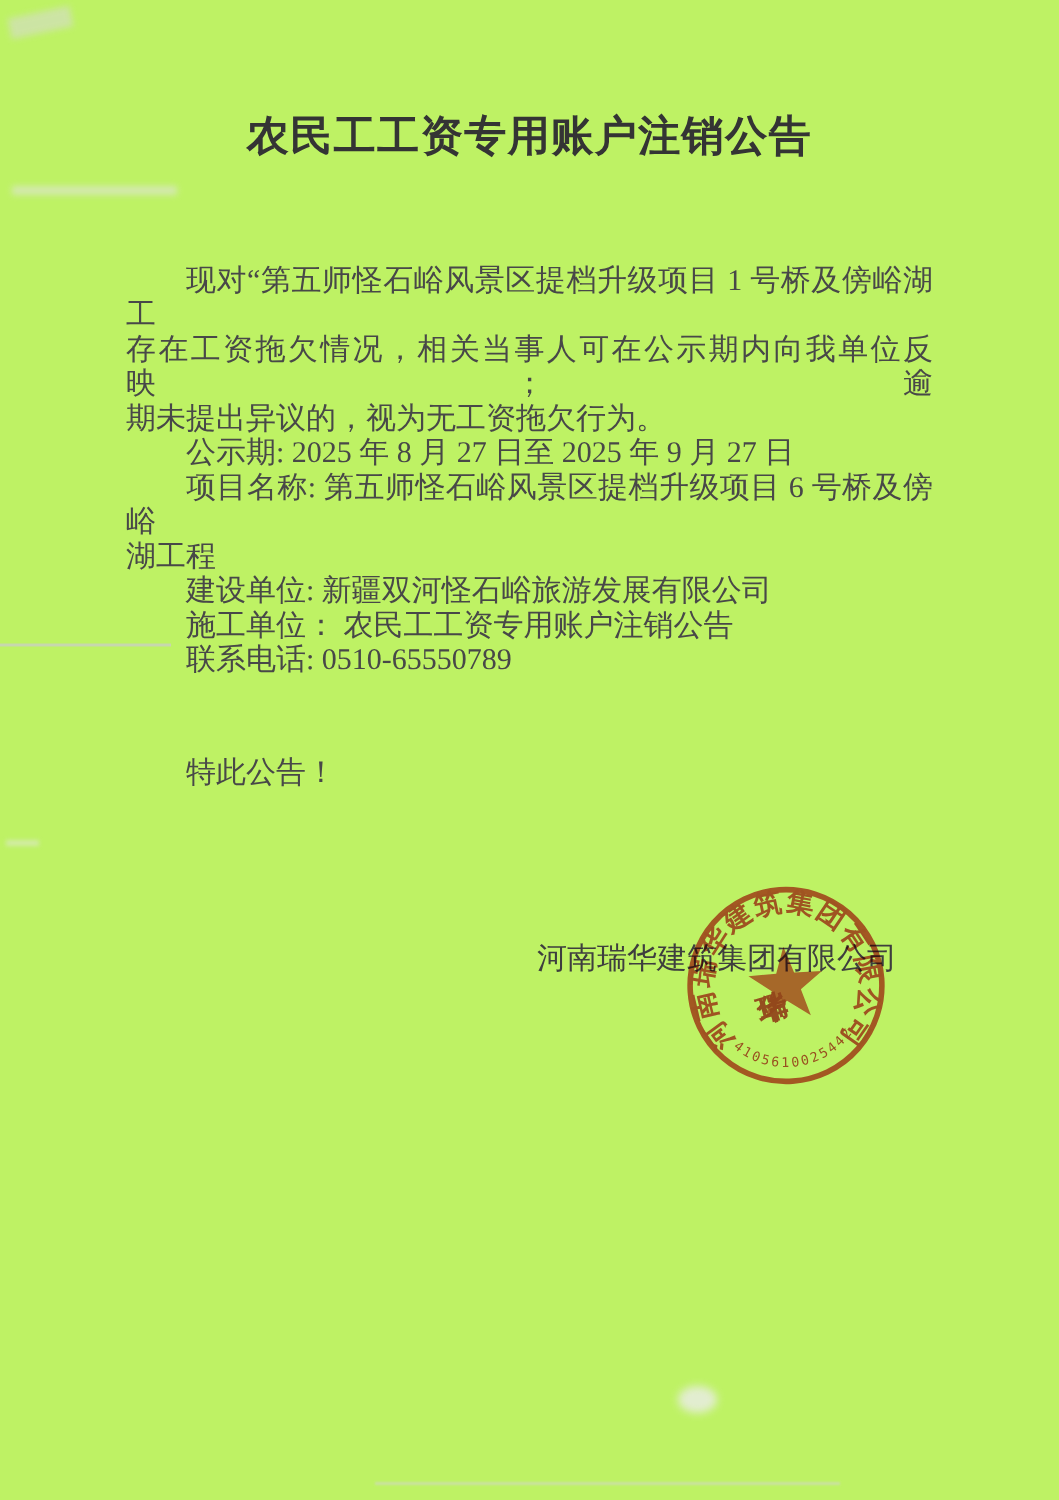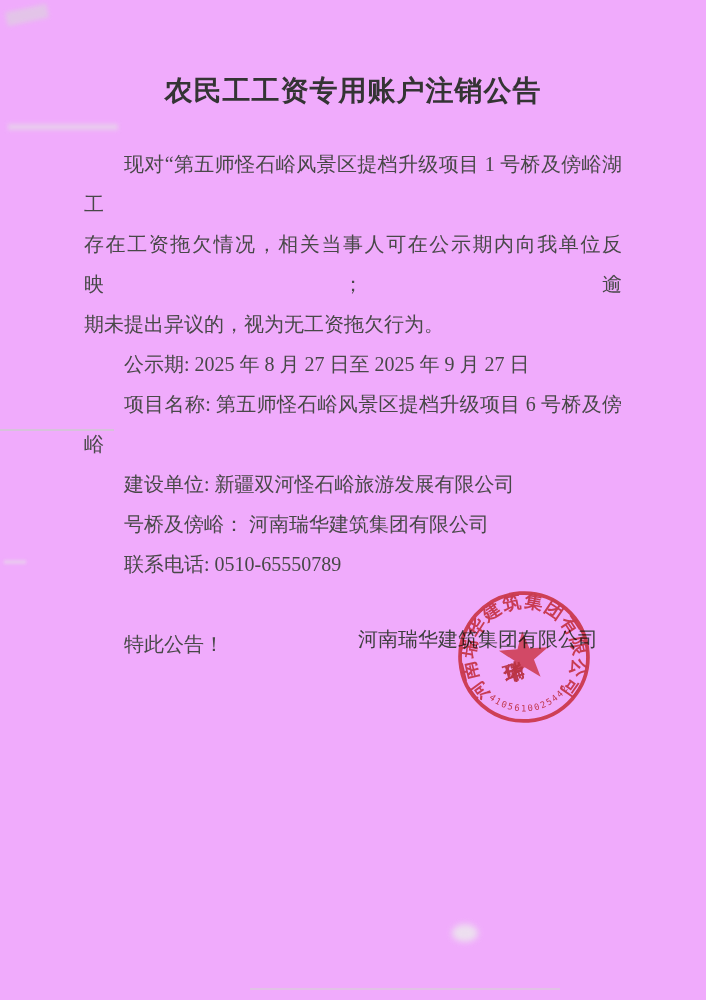--- a/index.html
+++ b/index.html
@@ -1,35 +1,35 @@
 <!DOCTYPE html>
 <html><head>
 <meta charset="utf-8">
 <style>
   html,body { margin:0; padding:0; }
   .page {
     position:relative; width:706px; height:1000px;
-    background:#f0abfc; overflow:hidden;
+    background:#bef264; overflow:hidden;
     font-family:"Liberation Serif", serif;
   }
   .doc-title {
     position:absolute; top:72px; left:0; right:0;
     text-align:center;
     font-family:"Liberation Sans", sans-serif;
     font-weight:bold; font-size:28px; letter-spacing:1px;
     color:#343434;
   }
   .doc-body {
-    position:absolute; top:144px; left:84px; width:538px;
-    font-size:20px; line-height:40px; color:#484848;
+    position:absolute; top:176px; left:84px; width:538px;
+    font-size:20px; line-height:23px; color:#484848;
   }
   .bl { white-space:pre-wrap; }
   .indent { text-indent:2em; }
   .stretch { text-align:justify; text-align-last:justify; }
-  .gap { margin-top:40px; }
+  .gap { margin-top:52px; }
   .signature {
     position:absolute; top:622px; right:108px;
     text-align:center; font-size:20px; line-height:34px;
     color:#3e3e3e;
   }
   .seal {
     position:absolute; left:456px; top:589px;
     width:136px; height:136px;
     mix-blend-mode:multiply; opacity:.92;
     transform:rotate(-4deg);
@@ -65,22 +65,23 @@
   <div class="artifact a6"></div>
 
   <div class="doc-title">农民工工资专用账户注销公告</div>
 
   <div class="doc-body">
     <div class="bl indent stretch">现对“第五师怪石峪风景区提档升级项目 1 号桥及傍峪湖工</div>
     <div class="bl stretch">存在工资拖欠情况，相关当事人可在公示期内向我单位反映；逾</div>
     <div class="bl">期未提出异议的，视为无工资拖欠行为。</div>
     <div class="bl indent">公示期: 2025 年 8 月 27 日至 2025 年 9 月 27 日</div>
     <div class="bl indent stretch">项目名称: 第五师怪石峪风景区提档升级项目 6 号桥及傍峪</div>
+    <div class="bl">湖工程</div>
     <div class="bl indent">建设单位: 新疆双河怪石峪旅游发展有限公司</div>
-    <div class="bl indent">号桥及傍峪： 河南瑞华建筑集团有限公司</div>
+    <div class="bl indent">施工单位： 农民工工资专用账户注销公告</div>
     <div class="bl indent">联系电话: 0510-65550789</div>
     <div class="bl indent gap">特此公告！</div>
   </div>
 
   <div class="signature">
     <div>河南瑞华建筑集团有限公司</div>
   </div>
 
   <div class="seal">
     <svg viewBox="0 0 200 200">

